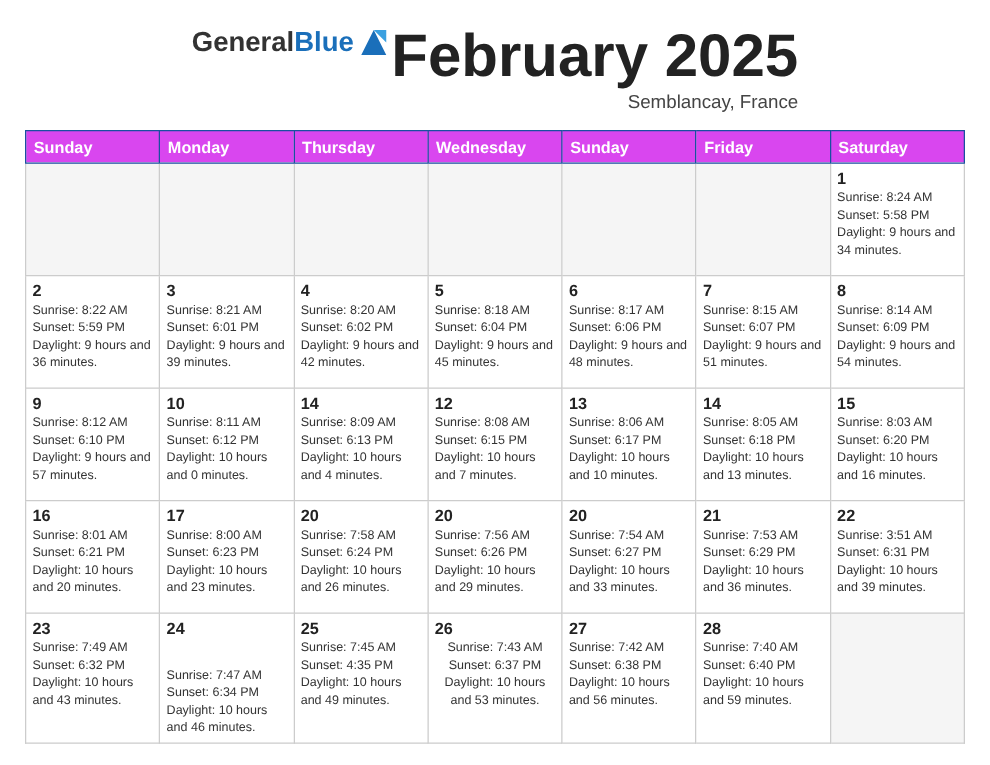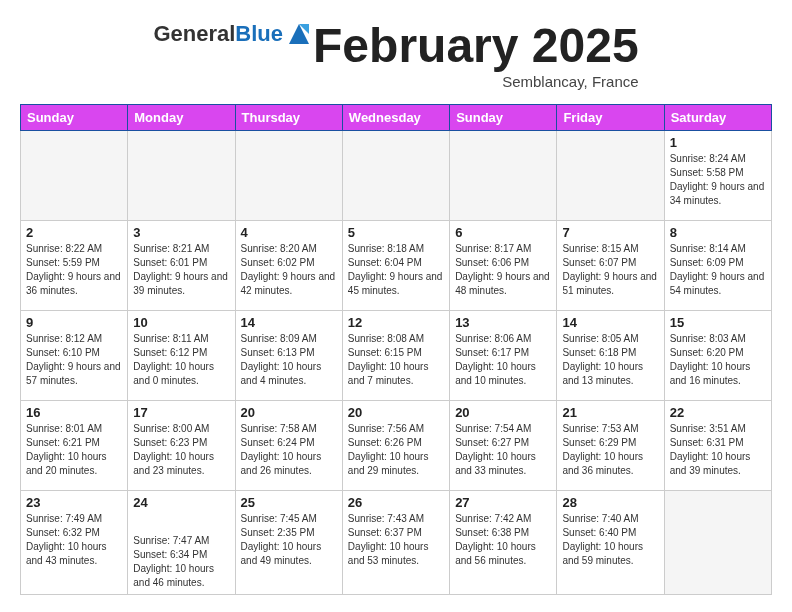--- a/index.html
+++ b/index.html
@@ -280,26 +280,26 @@
           </td>
           <td>
             <span class="day-number">24</span>
             <div class="day-info" style="white-space: pre-line; margin-top: 24px;">Sunrise: 7:47 AM
 Sunset: 6:34 PM
 Daylight: 10 hours and 46 minutes.</div>
           </td>
           <td>
             <span class="day-number">25</span>
             <div class="day-info" style="white-space: pre-line;">Sunrise: 7:45 AM
-Sunset: 2:35 PM
+Sunset: 4:35 PM
 Daylight: 10 hours and 49 minutes.</div>
           </td>
           <td>
             <span class="day-number">26</span>
-            <div class="day-info" style="white-space: pre-line;">Sunrise: 7:43 AM
+            <div class="day-info" style="white-space: pre-line; text-align: center;">Sunrise: 7:43 AM
 Sunset: 6:37 PM
 Daylight: 10 hours and 53 minutes.</div>
           </td>
           <td>
             <span class="day-number">27</span>
             <div class="day-info" style="white-space: pre-line;">Sunrise: 7:42 AM
 Sunset: 6:38 PM
 Daylight: 10 hours and 56 minutes.</div>
           </td>
           <td>

